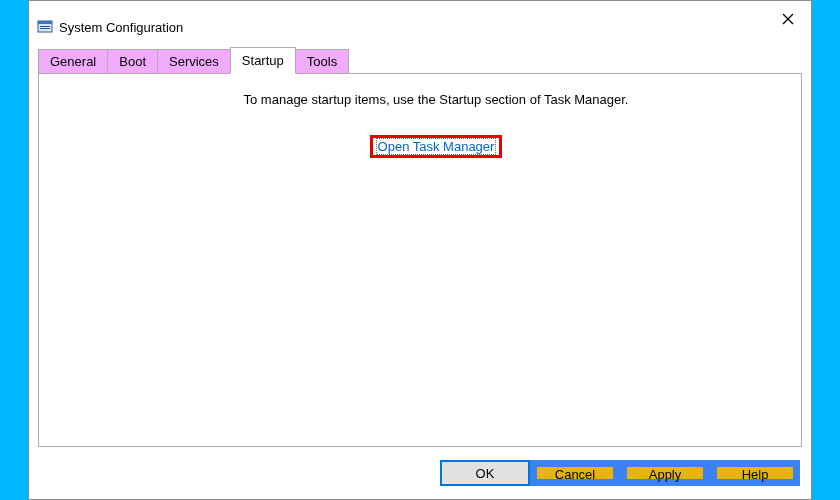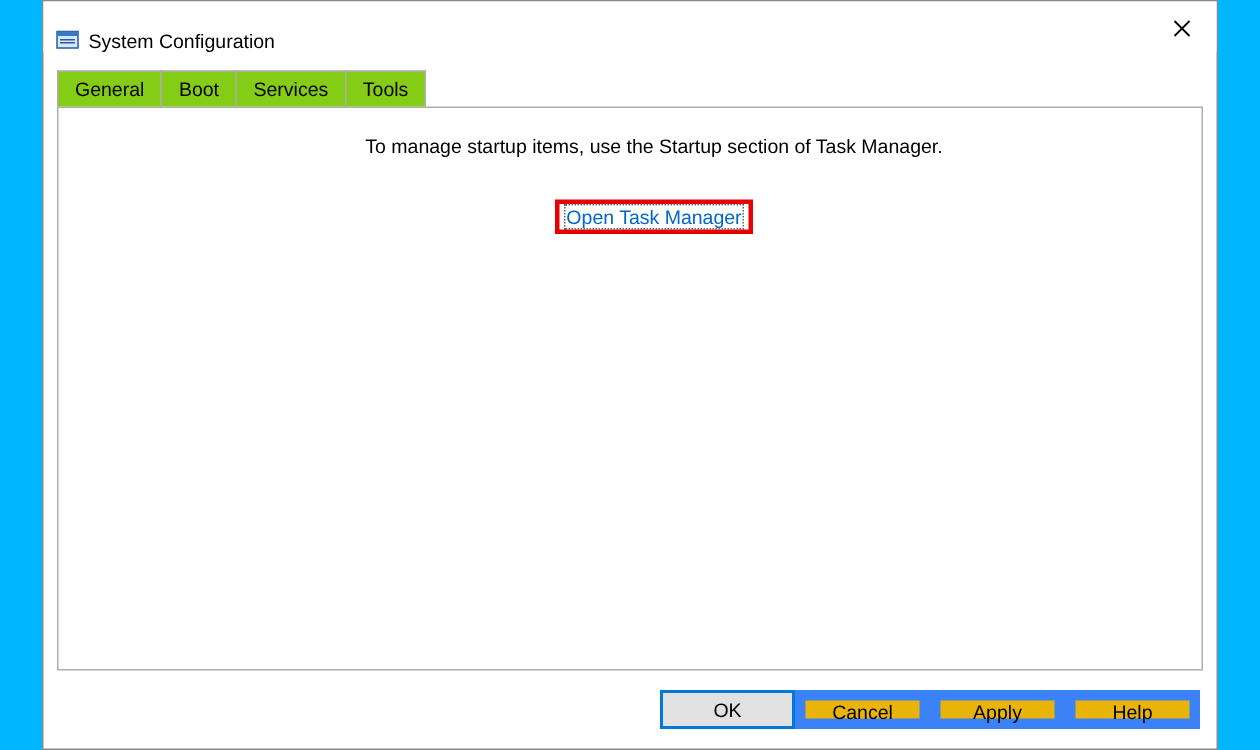--- a/index.html
+++ b/index.html
@@ -55,21 +55,21 @@
       align-items: flex-end;
       padding: 0 9px;
       margin-top: 12px;
       position: relative;
       z-index: 2;
     }
     .tab {
       padding: 4px 11px;
       border: 1px solid #adadad;
       border-bottom: none;
-      background: #84cc16;
+      background: #f0abfc;
       font-size: 13px;
       color: #000;
       cursor: pointer;
       position: relative;
       margin-right: -1px;
     }
     .tab.active {
       background: #ffffff;
       border-bottom: 1px solid #ffffff;
       margin-bottom: -1px;
@@ -154,20 +154,21 @@
           <line x1="1" y1="1" x2="11" y2="11" stroke="#000" stroke-width="1.2"></line>
           <line x1="11" y1="1" x2="1" y2="11" stroke="#000" stroke-width="1.2"></line>
         </svg>
       </div>
     </div>
 
     <div class="tabs-row">
       <div class="tab">General</div>
       <div class="tab">Boot</div>
       <div class="tab">Services</div>
+      <div class="tab active">Startup</div>
       <div class="tab">Tools</div>
     </div>
 
     <div class="tab-panel">
       <div class="tab-content">
         <div class="msg">To manage startup items, use the Startup section of Task Manager.</div>
         <div class="link-wrap">
           <span class="highlight-box">
             <a class="task-link">Open Task Manager</a>
           </span>

